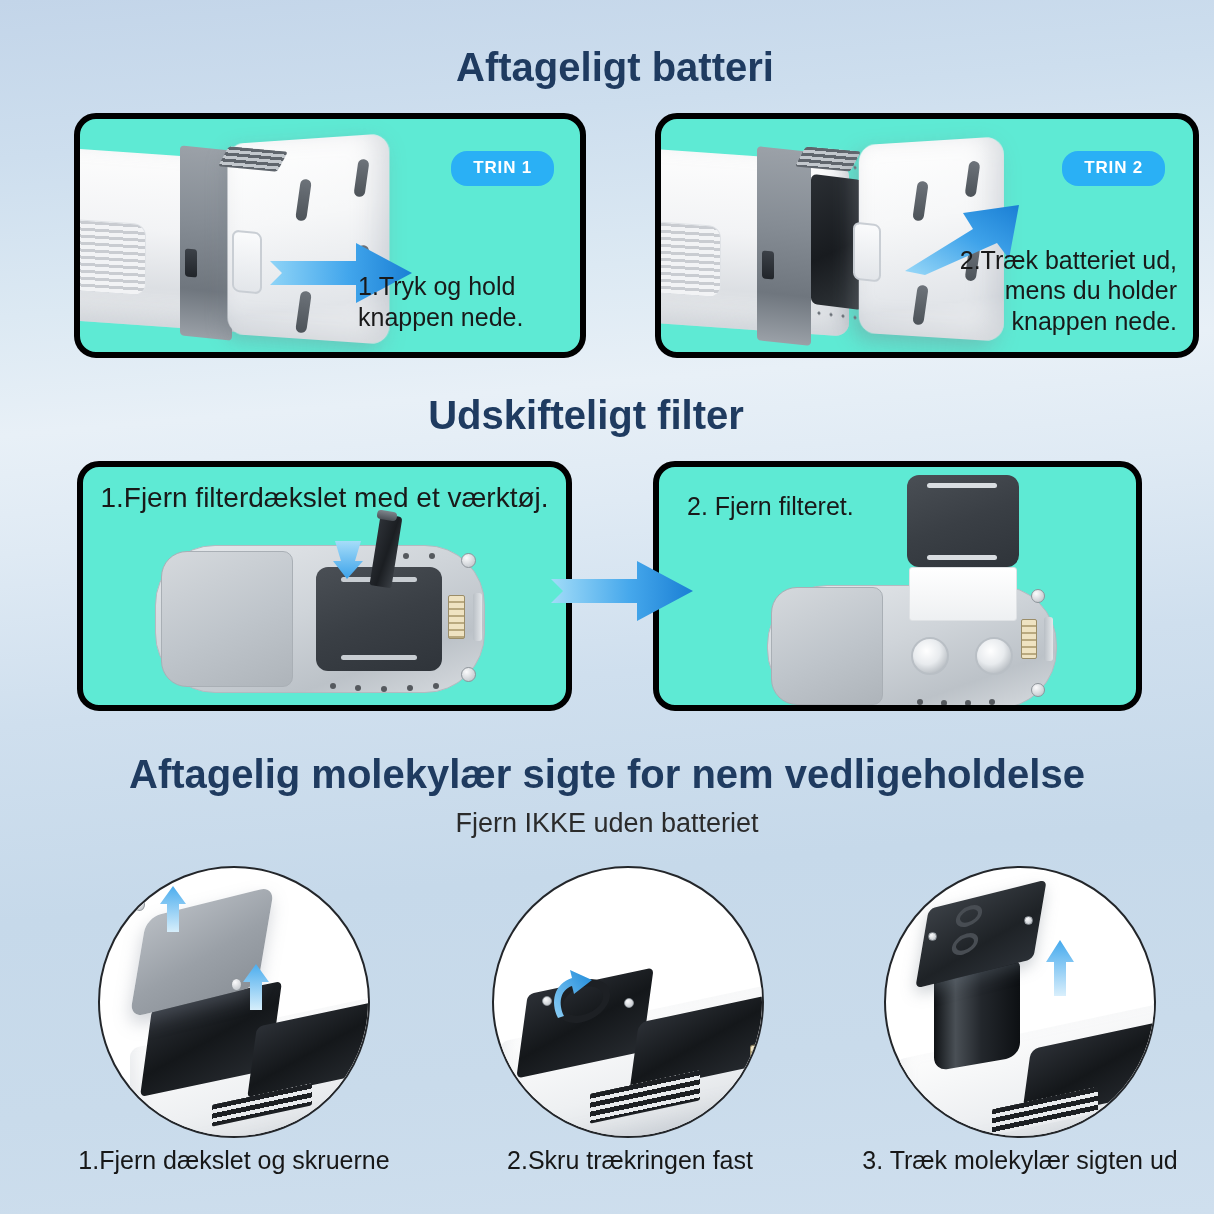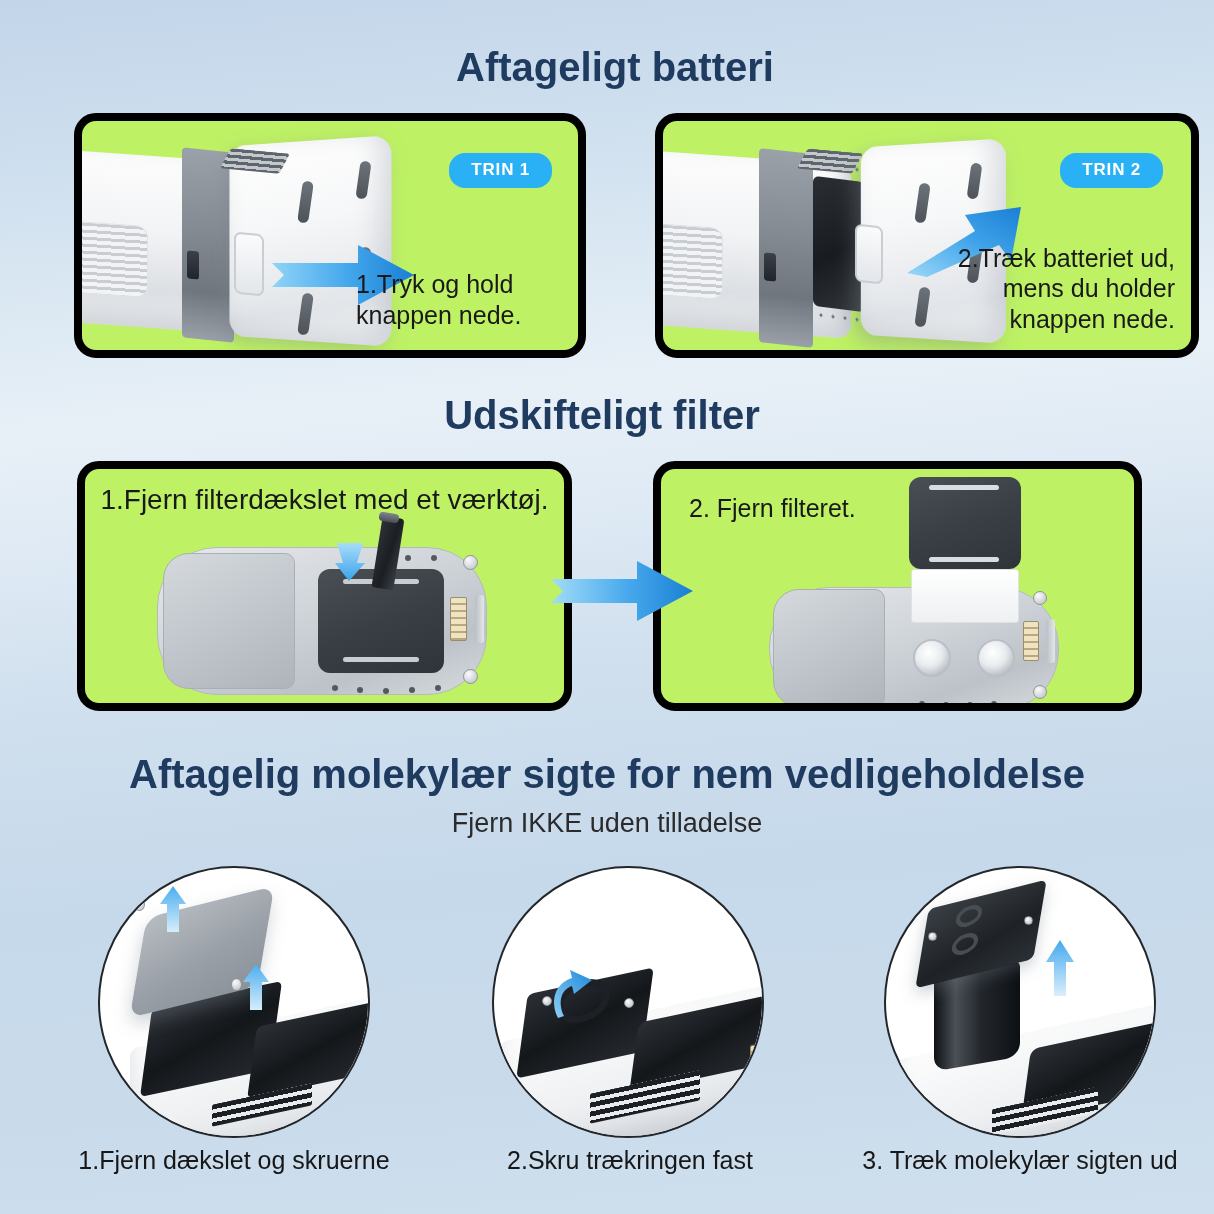--- a/index.html
+++ b/index.html
@@ -29,32 +29,32 @@
   
   .section-title {
     text-align: center;
     color: #1f3b60;
     font-size: 40px;
     font-weight: 700;
     letter-spacing: 0px;
     line-height: 1.1;
   }
   #title-battery { position: absolute; left: 0; top: 45px; width: 1214px; padding-left: 16px; }
-  #title-filter  { position: absolute; left: 16px; top: 393px; width: 1172px; }
+  #title-filter  { position: absolute; left: 0; top: 393px; width: 1172px; }
   #title-sieve   { position: absolute; left: 0; top: 752px; width: 1214px; font-size: 40px; }
   #subtitle-sieve {
     position: absolute; left: 0; top: 808px; width: 1214px;
     text-align: center; color: #2b2b2b; font-size: 27px; font-weight: 400;
   }
 
   
   .card {
     position: absolute;
-    background: #bef264;
-    border: 8px solid #000000;
+    background: #5eead4;
+    border: 6px solid #000000;
     border-radius: 22px;
     overflow: hidden;
   }
   #card-step1 { left: 74px;  top: 113px; width: 512px; height: 245px; }
   #card-step2 { left: 655px; top: 113px; width: 544px; height: 245px; }
   #card-step3 { left: 77px;  top: 461px; width: 495px; height: 250px; }
   #card-step4 { left: 653px; top: 461px; width: 489px; height: 250px; }
 
   
   .trin-badge {
@@ -420,21 +420,21 @@
     <div class="td-dot" style="left:258px; top:232px;"></div>
     <div class="td-dot" style="left:282px; top:233px;"></div>
     <div class="td-dot" style="left:306px; top:233px;"></div>
     <div class="td-dot" style="left:330px; top:232px;"></div>
   </div>
 
   <div class="card-caption" id="cap-step4">2. Fjern filteret.</div>
 </div>
 
 <div class="section-title" id="title-sieve">Aftagelig molekylær sigte for nem vedligeholdelse</div>
-<div id="subtitle-sieve">Fjern IKKE uden tilladelse</div>
+<div id="subtitle-sieve">Fjern IKKE uden batteriet</div>
 
 <div class="circle-panel" id="circle1">
   <div class="c-base" style="left:30px; top:150px; width:290px; height:130px;
        transform: skewY(-12deg); border-radius:8px;
        box-shadow: inset 0 -14px 20px rgba(170,178,188,.35);"></div>
   <div class="c-black" style="left:46px; top:128px; width:130px; height:86px;
        transform: skewY(-12deg) skewX(-8deg); border-radius:6px;"></div>
   <div class="c-black" style="left:152px; top:146px; width:130px; height:70px;
        transform: skewY(-12deg) skewX(-8deg); border-radius:6px;"></div>
 

